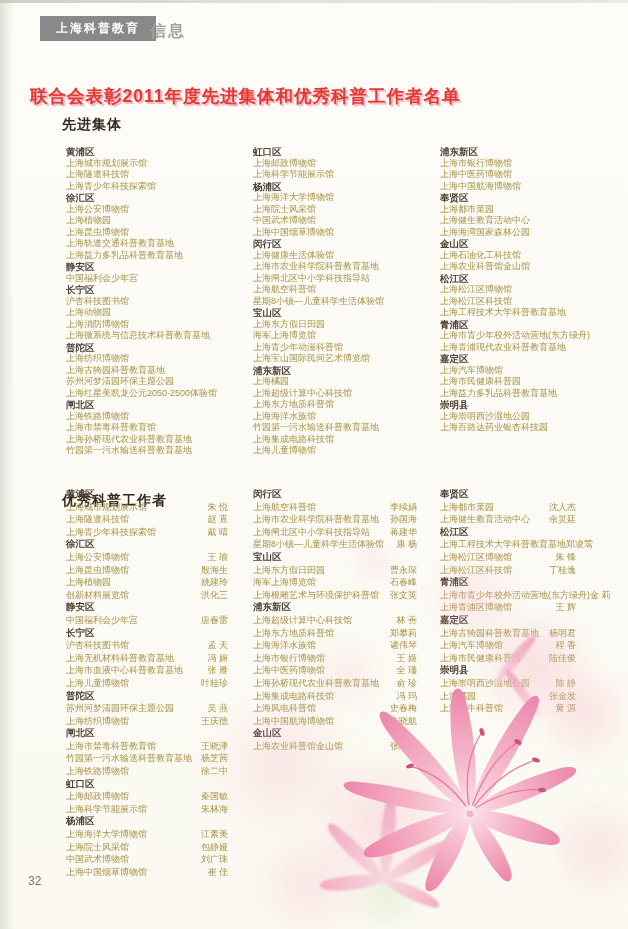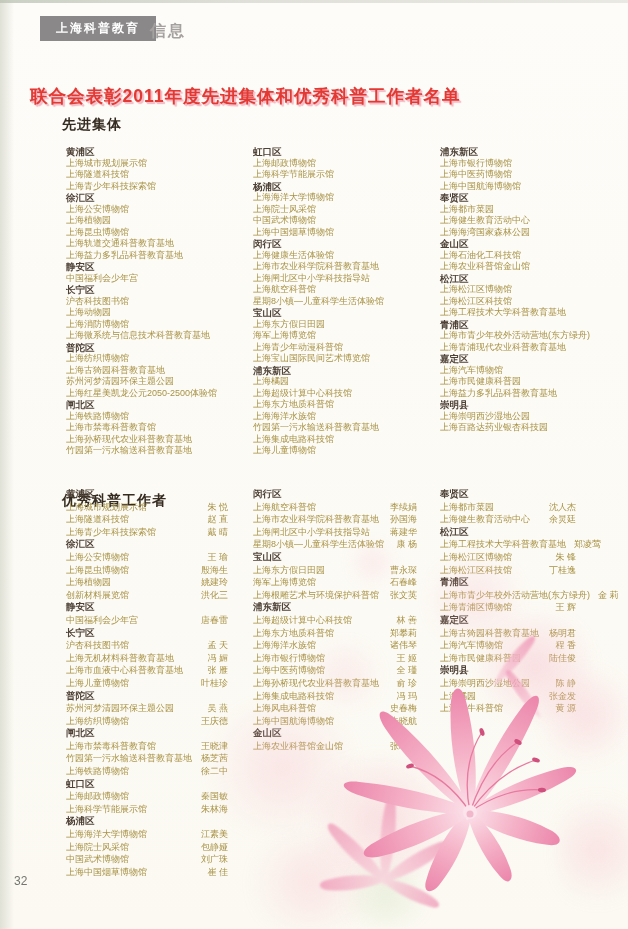--- a/index.html
+++ b/index.html
@@ -34,23 +34,23 @@
   .c0{left:66px;width:190px;}
   .c1{left:253px;width:187px;}
   .c2{left:440px;width:180px;}
   #section-1 .c0{width:162px;}
   #section-1 .c1{width:164px;}
   #section-1 .c2{width:136px;}
   .row{height:var(--rh);line-height:var(--rh);white-space:nowrap;
        display:flex;justify-content:space-between;}
   .district{font-weight:bold;color:#4e4136;font-size:9.5px;}
   .item{color:#a89245;font-size:9px;}
-  .person{margin-left:8px;color:#a89245;}
+  .person{color:#a89245;}
   
-  .page-number{position:absolute;left:14px;top:874px;color:#75756f;font-size:12px;}
+  .page-number{position:absolute;left:28px;top:874px;color:#75756f;font-size:12px;}
   
   .blob{position:absolute;border-radius:50%;filter:blur(7px);
     background:radial-gradient(circle,rgba(246,184,198,.6) 0%,rgba(246,184,198,0) 70%);}
   .b1{left:415px;top:555px;width:120px;height:90px;opacity:.45;}
   .b2{left:465px;top:612px;width:140px;height:110px;opacity:.7;}
   .b3{left:540px;top:655px;width:90px;height:120px;opacity:.6;}
   .b4{left:195px;top:700px;width:175px;height:135px;opacity:.5;}
   .b5{left:295px;top:755px;width:170px;height:130px;opacity:.65;}
   .b6{left:235px;top:835px;width:150px;height:95px;opacity:.5;}
   .b7{left:555px;top:780px;width:85px;height:140px;opacity:.55;}

